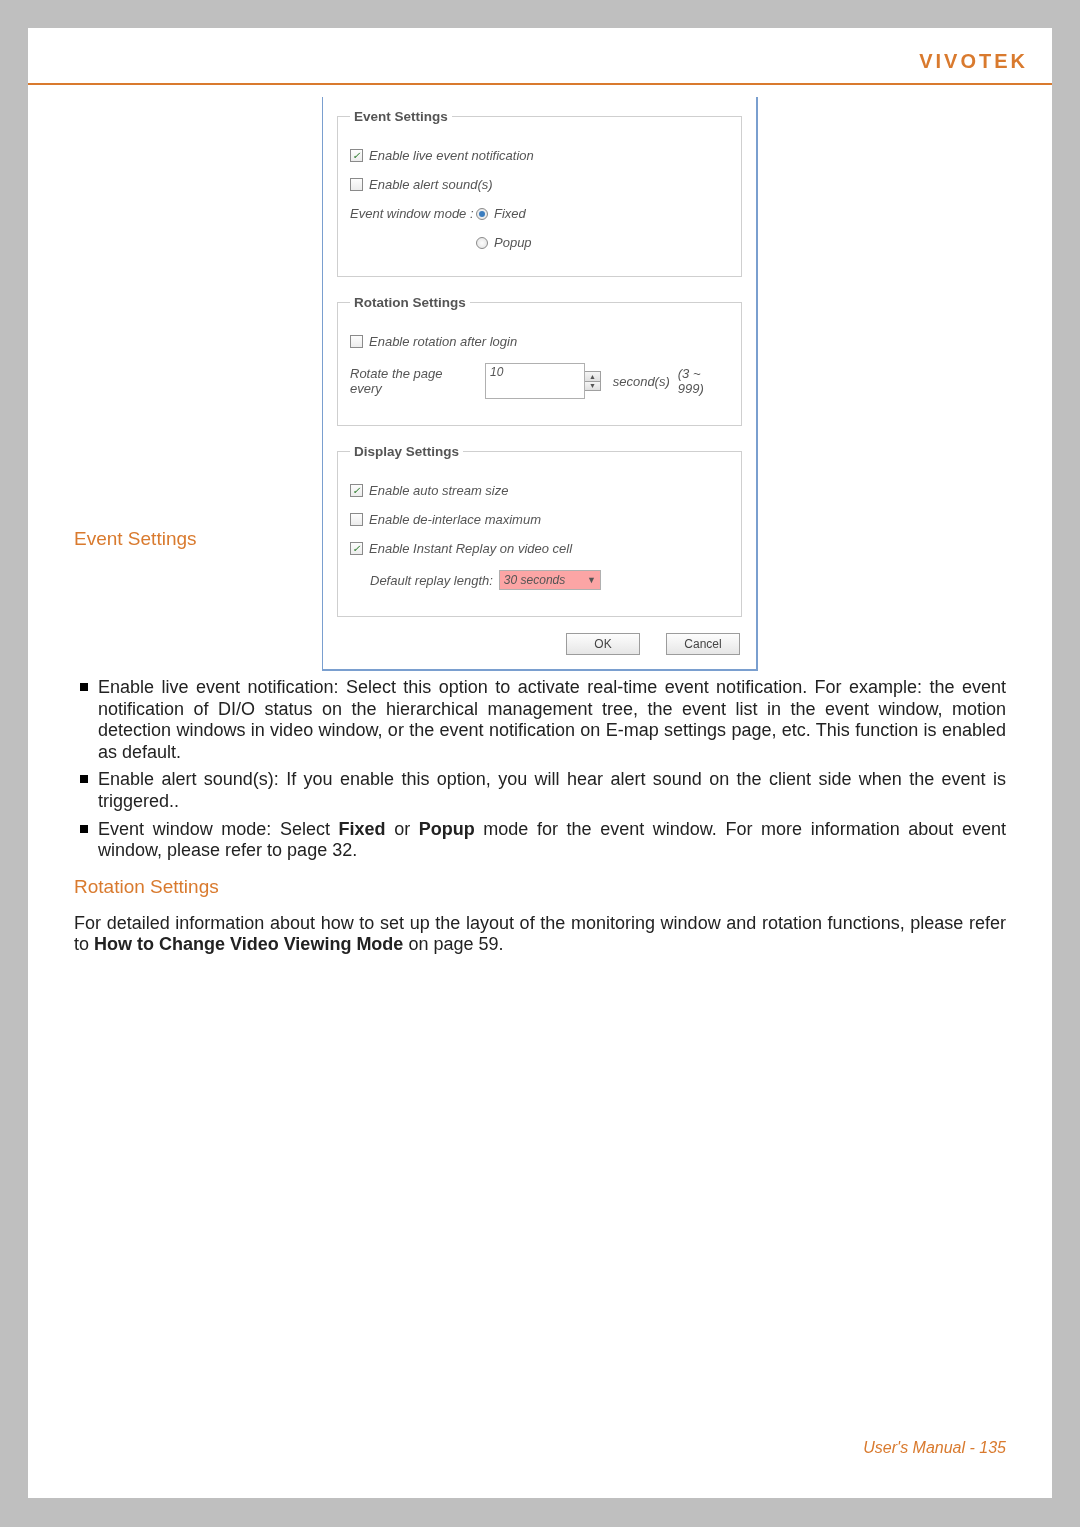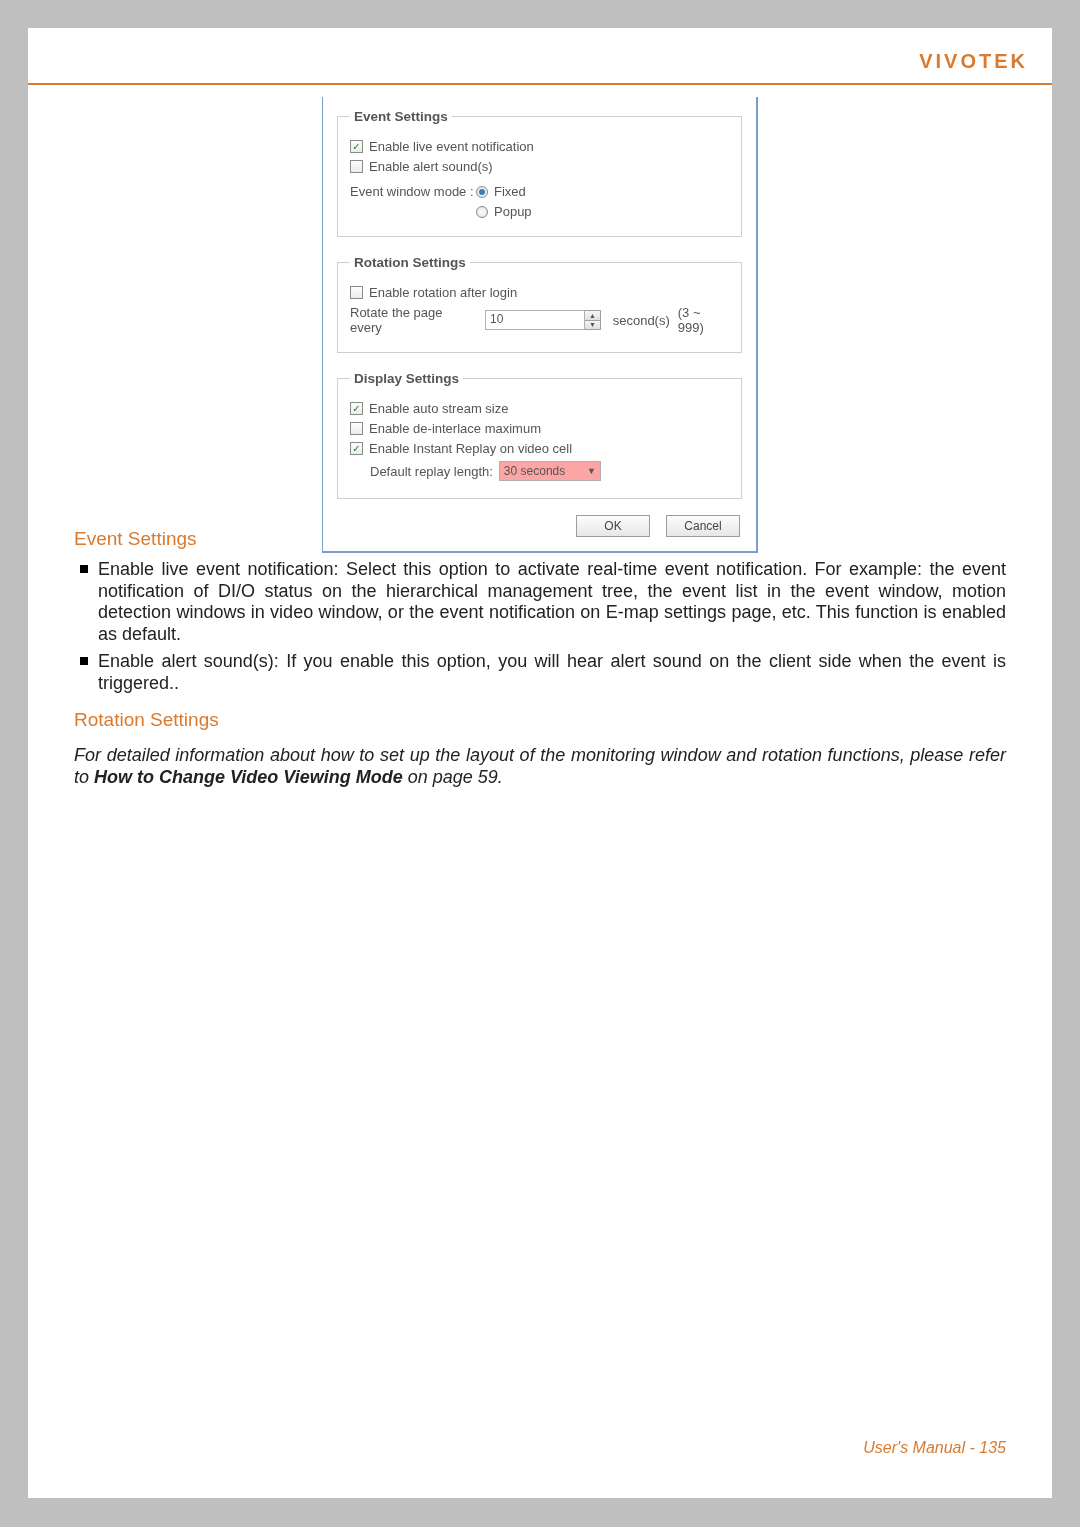--- a/index.html
+++ b/index.html
@@ -48,60 +48,60 @@
     border: 1px solid #cfcfcf;
     margin: 12px 14px 6px 14px;
     padding: 10px 12px 12px 12px;
   }
   legend {
     padding: 0 4px;
     font-weight: bold;
     color: #555;
     font-size: 13.5px;
   }
-  .row { display: flex; align-items: center; margin: 5px 0; }
+  .row { display: flex; align-items: center; margin: 14px 0; font-style: italic; }
   .chk {
     width: 13px; height: 13px; border: 1px solid #8a8a8a;
     background: linear-gradient(#fdfdfd,#ececec);
     margin-right: 6px; display: inline-flex;
     align-items: center; justify-content: center;
     font-size: 10px; color: #2a7a2a; line-height: 1;
   }
   .chk.checked::after { content: "✓"; }
   .radio {
     width: 12px; height: 12px; border: 1px solid #8a8a8a;
     border-radius: 50%; margin-right: 6px; display: inline-block;
     background: radial-gradient(circle,#fdfdfd,#e0e0e0);
     position: relative;
   }
   .radio.checked::after {
     content: ""; width: 6px; height: 6px; background: #3b7dbf;
     border-radius: 50%; position: absolute; top: 2px; left: 2px;
   }
   .lbltext { color: #555; }
   .spin-input {
-    border: 1px solid #b0b0b0; height: 20px; width: 102px;
+    border: 1px solid #b0b0b0; height: 36px; width: 102px;
     padding: 1px 4px; font-size: 12px; color: #555;
   }
   .spinbtns {
     width: 16px; height: 20px; border: 1px solid #a0a0a0;
     border-left: none; display: flex; flex-direction: column;
     font-size: 7px; line-height: 1; color: #555;
   }
   .spinbtns div { flex: 1; display:flex; align-items:center; justify-content:center; background: linear-gradient(#f5f5f5,#e0e0e0); }
   .spinbtns div:first-child { border-bottom: 1px solid #a0a0a0;}
   .sel {
     border: 1px solid #b0b0b0; height: 20px; width: 102px;
     padding: 1px 4px; font-size: 12px; color: #555;
     display: flex; align-items: center; justify-content: space-between;
     background: #fca5a5;
   }
   .sel .arrow { font-size: 9px; color: #555; }
   .buttons {
-    display: flex; justify-content: flex-end; gap: 16px;
+    display: flex; justify-content: flex-end; gap: 26px;
     padding: 10px 16px 14px 16px;
   }
   .btn {
     width: 74px; height: 22px; border: 1px solid #9c9c9c;
     background: linear-gradient(#fdfdfd,#e6e6e6);
     font-size: 12px; color: #444; display:flex; align-items:center; justify-content:center;
   }
   
   .doc-text { font-size: 18px; color: #222; text-align: justify; line-height: 1.2; }
   .sect-heading { color: #d97a2e; font-size: 19px; margin-top: 14px; margin-bottom: 4px; }
@@ -205,27 +205,30 @@
       <div class="buttons">
         <div class="btn">OK</div>
         <div class="btn">Cancel</div>
       </div>
     </div>
 
     <div class="doc-text" style="margin-top:6px;">
       <ul class="bullets">
         <li>Enable live event notification: Select this option to activate real-time event notification. For example: the event notification of DI/O status on the hierarchical management tree, the event list in the event window, motion detection windows in video window, or the event notification on E-map settings page, etc. This function is enabled as default.</li>
         <li>Enable alert sound(s): If you enable this option, you will hear alert sound on the client side when the event is triggered..</li>
+        <li>
+          <span>Event window mode: Select </span><b>Fixed</b><span> or </span><b>Popup</b><span> mode for the event window. For more information about event window, please refer to page 32.</span>
+        </li>
       </ul>
 
       <div class="sect-heading">Rotation Settings</div>
       <ul class="bullets">
       </ul>
 
-      <p style="margin-top:14px;font-style:italic;">
+      <p style="margin-top:14px;">
         <span>For detailed information about how to set up the layout of the monitoring window and rotation functions, please refer to </span><b>How to Change Video Viewing Mode</b><span> on page 59.</span>
       </p>
     </div>
 
   </div>
 
   <div class="overlay-heading">Event Settings</div>
 
   <div class="footer">
     <span>User's Manual - </span><span>135</span>

